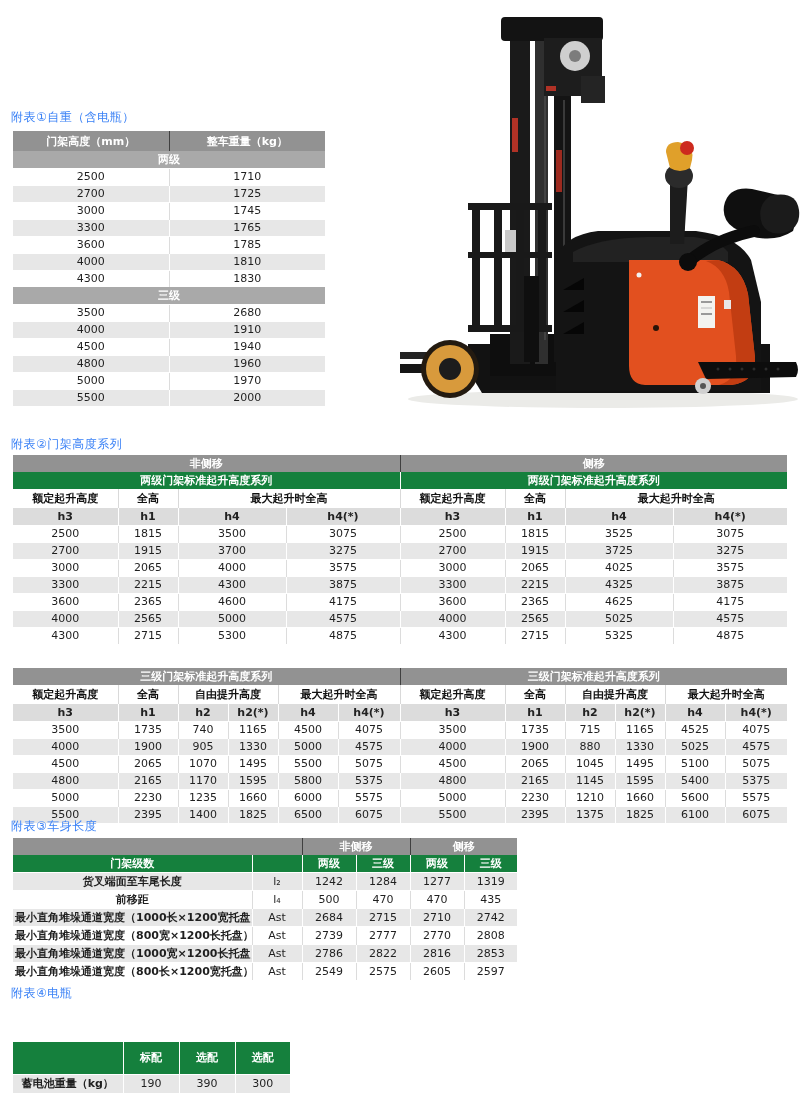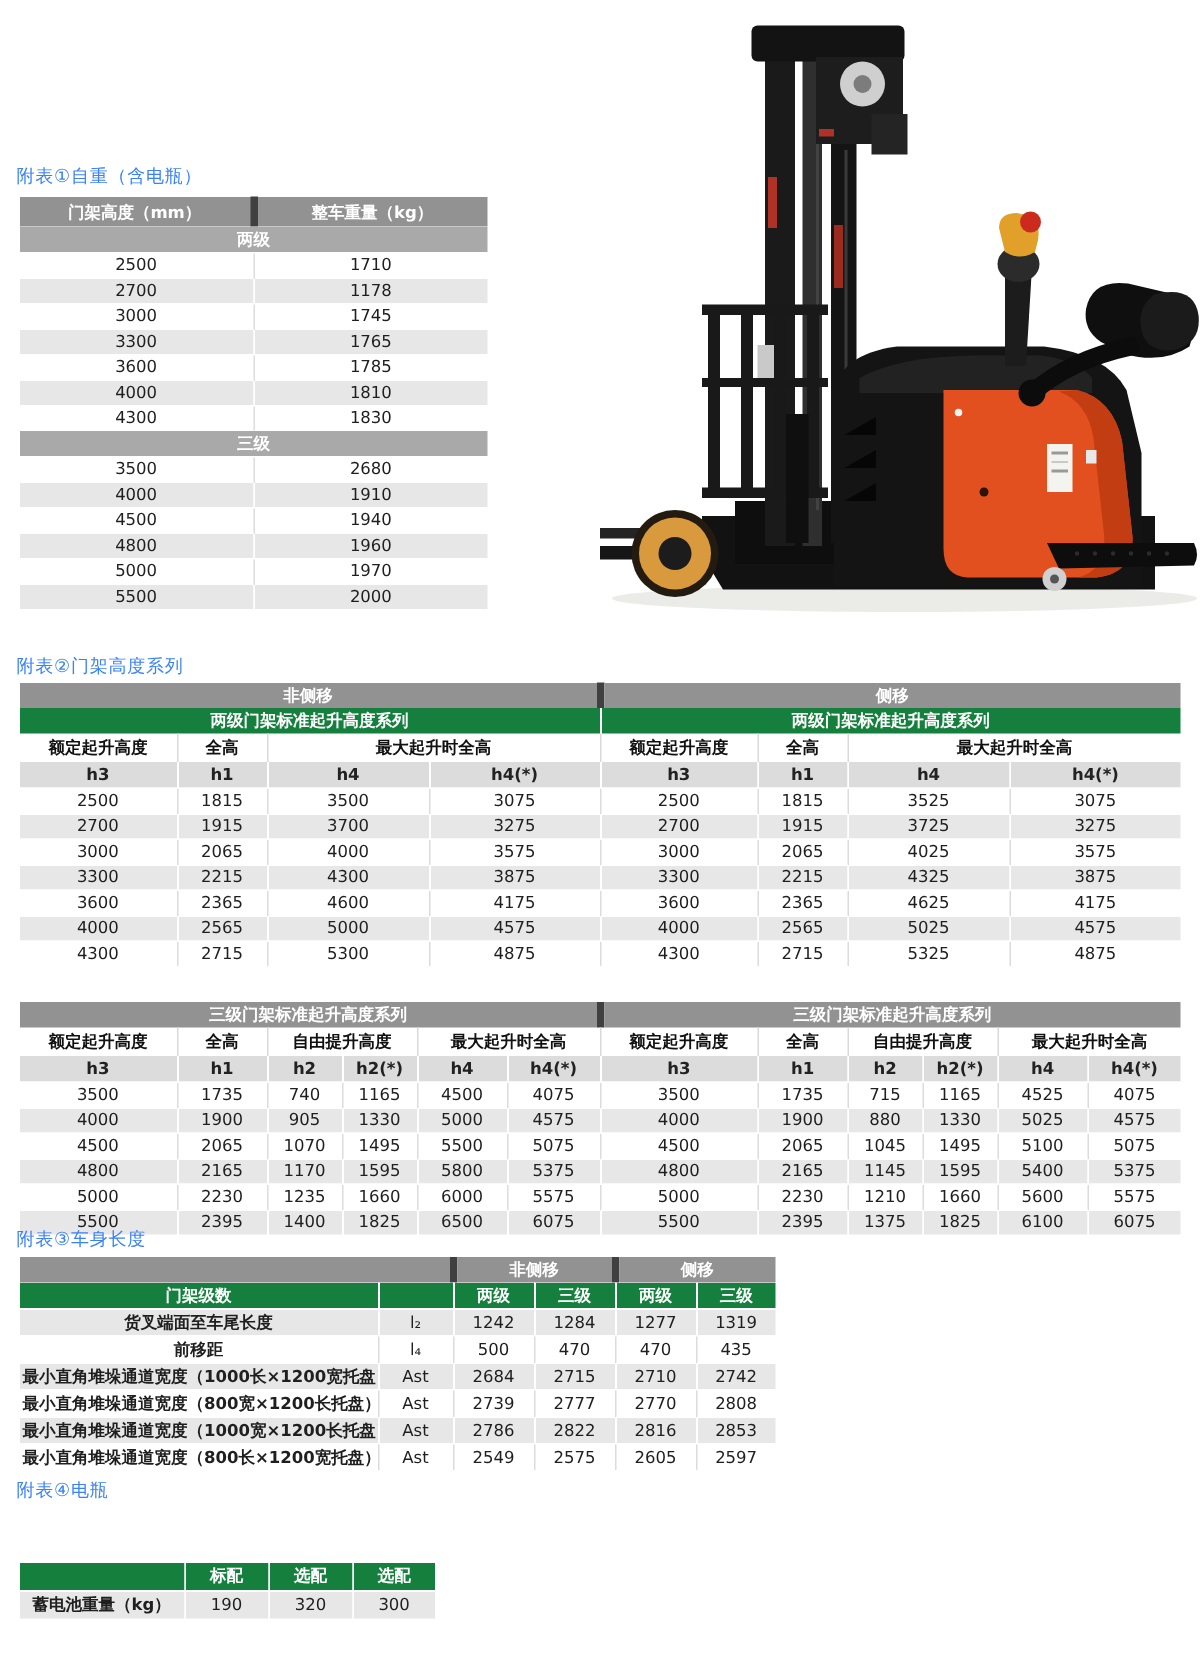--- a/index.html
+++ b/index.html
@@ -13,21 +13,21 @@
     position:absolute; left:11px; font-size:12px; font-weight:400; color:#3b82f6;
     letter-spacing:0.5px; white-space:nowrap;
   }
   table { border-collapse:collapse; table-layout:fixed; position:absolute; background:#fff; }
   th, td {
     text-align:center; vertical-align:middle; overflow:hidden; white-space:nowrap;
     font-size:11px; color:#1f1f1f; padding:0 2px;
   }
   th { font-weight:700; }
   
-  tr.lv1 th { background:#929292; color:#ffffff; border-left:5px solid #404040; height:17px; font-size:11px; }
+  tr.lv1 th { background:#929292; color:#ffffff; border-left:1px solid #404040; height:17px; font-size:11px; }
   tr.lv2 th { background:#15803d; color:#ffffff; border-left:1px solid #fdfdfd; height:17px; font-size:11px; }
   tr.wh  th { background:#ffffff; color:#111; border-left:1px solid #d9d9d9; height:19px; }
   tr.sub th { background:#dcdcdc; color:#222; border-left:1px solid #ffffff; height:17px; }
   tr.secrow th { background:#a9a9a9; color:#ffffff; border-left:1px solid #fdfdfd; height:17px; }
   tr.lv1 th:first-child, tr.lv2 th:first-child, tr.wh th:first-child,
   tr.sub th:first-child, tr.secrow th:first-child { border-left:none; }
   
   tr.data-row { height:17px; }
   tr.data-row td { border-left:1px solid #dcdcdc; border-top:1px solid #ffffff; background:#ffffff; }
   tr.data-row.alt td { background:#e7e7e7; border-left-color:#ffffff; }
@@ -163,21 +163,21 @@
   <tbody>
     <tr class="secrow">
       <th colspan="2">两级</th>
     </tr>
   <tr class="data-row">
         <td>2500</td>
         <td>1710</td>
       </tr>
       <tr class="data-row alt">
         <td>2700</td>
-        <td>1178</td>
+        <td>1725</td>
       </tr>
       <tr class="data-row">
         <td>3000</td>
         <td>1745</td>
       </tr>
       <tr class="data-row alt">
         <td>3300</td>
         <td>1765</td>
       </tr>
       <tr class="data-row">
@@ -550,28 +550,28 @@
 
 <div class="sec-title" style="top:985px;">附表④电瓶</div>
 <table id="t4" style="left:13px; top:1042px; width:277px;">
   <colgroup>
     <col style="width:110px">
       <col style="width:56px">
       <col style="width:56px">
       <col style="width:55px">
   </colgroup>
   <thead>
-    <tr class="lv2" style="height:18px;">
+    <tr class="lv2" style="height:32px;">
       <th></th>
       <th>标配</th>
       <th>选配</th>
       <th>选配</th>
     </tr>
   </thead>
   <tbody>
       <tr class="data-row alt">
         <td>蓄电池重量（kg）</td>
         <td>190</td>
-        <td>320</td>
+        <td>390</td>
         <td>300</td>
       </tr>
     </tbody>
 </table>
 
 </body></html>

